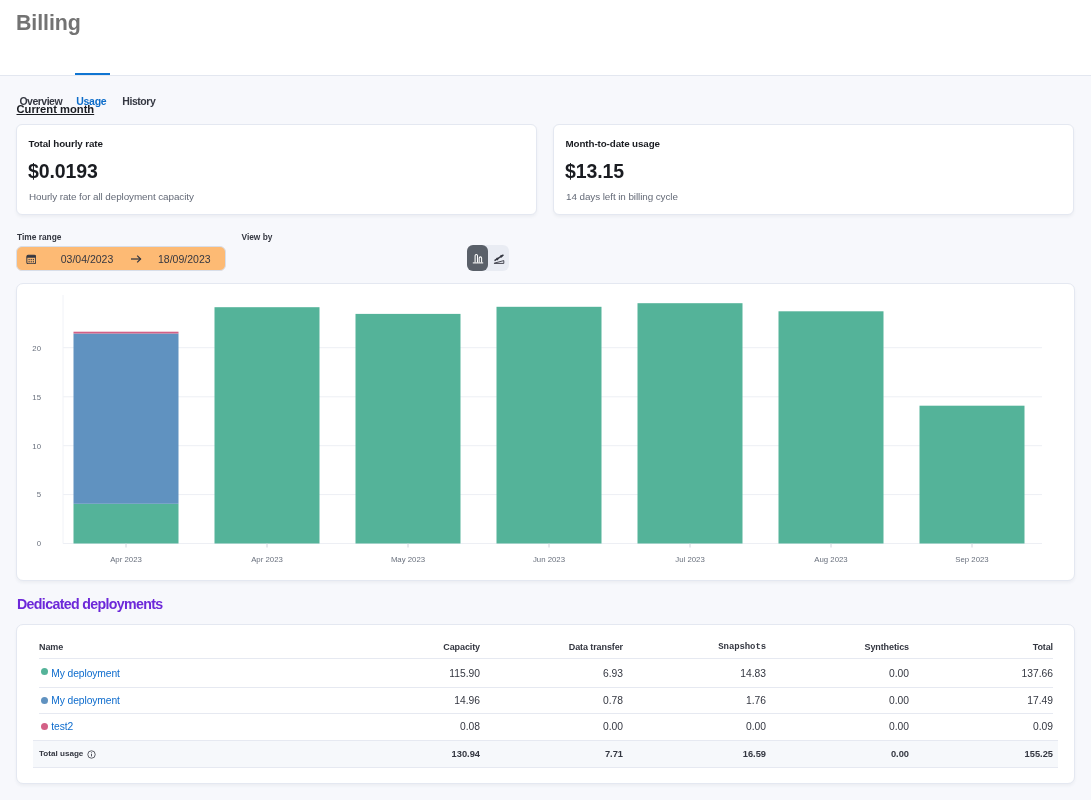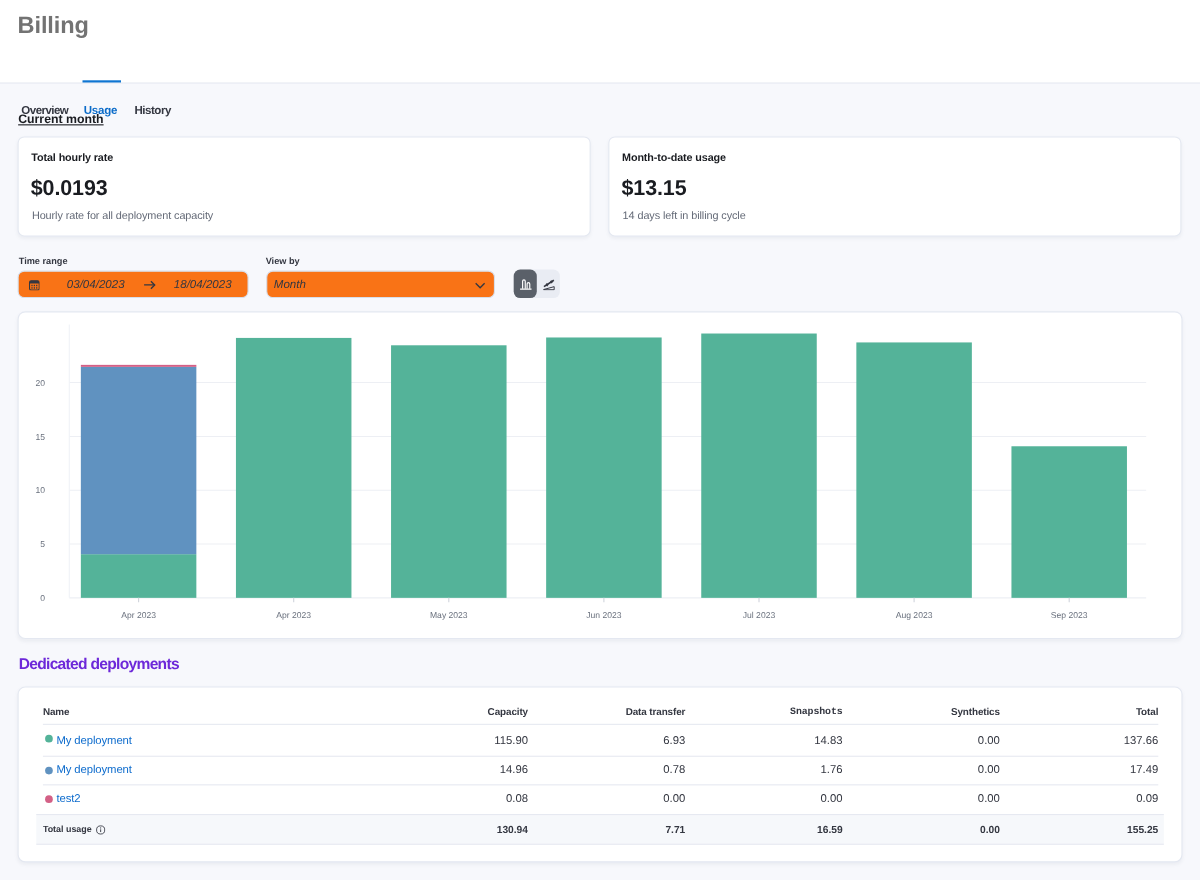--- a/index.html
+++ b/index.html
@@ -10,21 +10,21 @@
   .header { position:absolute; left:0; top:0; width:1091px; height:76px; background:#fff; border-bottom:1px solid #e3e7f0; }
   .title { position:absolute; left:16px; top:12.6px; font-size:21.4px; font-weight:700; color:#737373; letter-spacing:-0.1px; line-height:1; }
   .tab { position:absolute; top:55.8px; font-size:10.5px; font-weight:700; color:#343741; line-height:1;margin-top:40px; }
   .tab.sel { color:#0c6cc9; }
   .tabline { position:absolute; top:72.6px; height:2px; background:#0f75d2; }
   .card { position:absolute; top:124px; height:91px; width:521px; background:#fff; border:1px solid #e4e8f1; border-radius:6px; box-shadow:0 2px 3px rgba(100,110,130,.07); }
   .cardtitle { position:absolute; left:11.5px; top:13.6px; font-size:9.8px; font-weight:700; color:#1a1c21; letter-spacing:-0.1px; line-height:1; }
   .cardbig { position:absolute; left:11px; top:37px; font-size:19.5px; font-weight:700; color:#1a1c21; letter-spacing:-0.1px; line-height:1; }
   .cardsub { position:absolute; left:12px; top:66.8px; font-size:9.9px; color:#646a77; letter-spacing:-0.08px; line-height:1; }
   .formlabel { position:absolute; top:233px; font-size:8.35px; font-weight:700; color:#343741; line-height:1; }
-  .control { position:absolute; top:246px; height:25px; background:#f97316; border:1px solid #d8dee9; border-radius:6px;font-style:italic; }
+  .control { position:absolute; top:246px; height:25px; background:#fdba74; border:1px solid #d8dee9; border-radius:6px; }
   .ctext { position:absolute; font-size:10.5px; color:#343741; line-height:1; top:6.8px; }
   .panel { position:absolute; left:16px; width:1059px; background:#fff; border:1px solid #e4e8f1; border-radius:7px; box-shadow:0 2px 3px rgba(100,110,130,.07); }
   .th { position:absolute; font-size:9px; font-weight:700; color:#343741; line-height:1; top:643.4px; letter-spacing:-0.1px; }
   .thr { width:120px; text-align:right; }
   .cnum { position:absolute; font-size:10.3px; color:#343741; line-height:1; width:120px; text-align:right; }
   .cnumb { position:absolute; font-size:9.3px; font-weight:700; color:#343741; line-height:1; width:120px; text-align:right; }
   .rborder { position:absolute; left:39px; width:1014px; height:1px; background:#e6e9f1; }
   .dot { position:absolute; width:7px; height:7px; border-radius:50%; left:40.7px; }
   .link { position:absolute; left:51.3px; font-size:10.3px; color:#0e6ccd; letter-spacing:-0.1px; line-height:1; }
 </style>
@@ -65,27 +65,21 @@
         <rect x="2.9" y="8.1" width="1.25" height="1.5"></rect>
           <rect x="5.35" y="8.1" width="1.25" height="1.5"></rect>
           <rect x="7.8" y="8.1" width="1.25" height="1.5"></rect>
       </g>
     </svg>
     <span class="ctext" style="left:28px; width:84px; text-align:center;">03/04/2023</span>
     <svg width="12" height="10" viewBox="0 0 12 10" style="position:absolute; left:112.5px; top:7px;" fill="none" stroke="#343741" stroke-width="1.25">
       <line x1="1" y1="5" x2="10.6" y2="5"></line>
         <polyline points="7.2,1.6 10.6,5 7.2,8.4"></polyline>
     </svg>
-    <span class="ctext" style="left:125.3px; width:84px; text-align:center;">18/04/2023</span>
-  </div>
-  <div class="control" style="left:241.5px; width:208.5px;">
-    <span class="ctext" style="left:6.4px;">Month</span>
-    <svg width="13" height="13" viewBox="0 0 16 16" style="position:absolute; right:6.5px; top:5.5px;" fill="none" stroke="#343741" stroke-width="1.5">
-      <polyline points="3,5.5 8,10.5 13,5.5"></polyline>
-    </svg>
+    <span class="ctext" style="left:125.3px; width:84px; text-align:center;">18/09/2023</span>
   </div>
 
   <div class="abs" style="left:467px; top:245px; width:42px; height:26px; background:#e9ecf3; border-radius:6px;">
     <div class="abs" style="left:0; top:0; width:21px; height:26px; background:#5a6069; border-radius:6px;">
       <svg width="12" height="12" viewBox="0 0 12 12" style="position:absolute; left:4.5px; top:7px;" fill="none" stroke="#fff" stroke-width="1.05">
         <line x1="0.8" y1="10.9" x2="11.2" y2="10.9"></line>
         <path d="M3.1 10.4 V3.7 a1.2 1.2 0 0 1 2.4 0 V10.4"></path>
         <path d="M7.2 10.4 V6.1 a1.2 1.2 0 0 1 2.4 0 V10.4"></path>
       </svg>
     </div>

